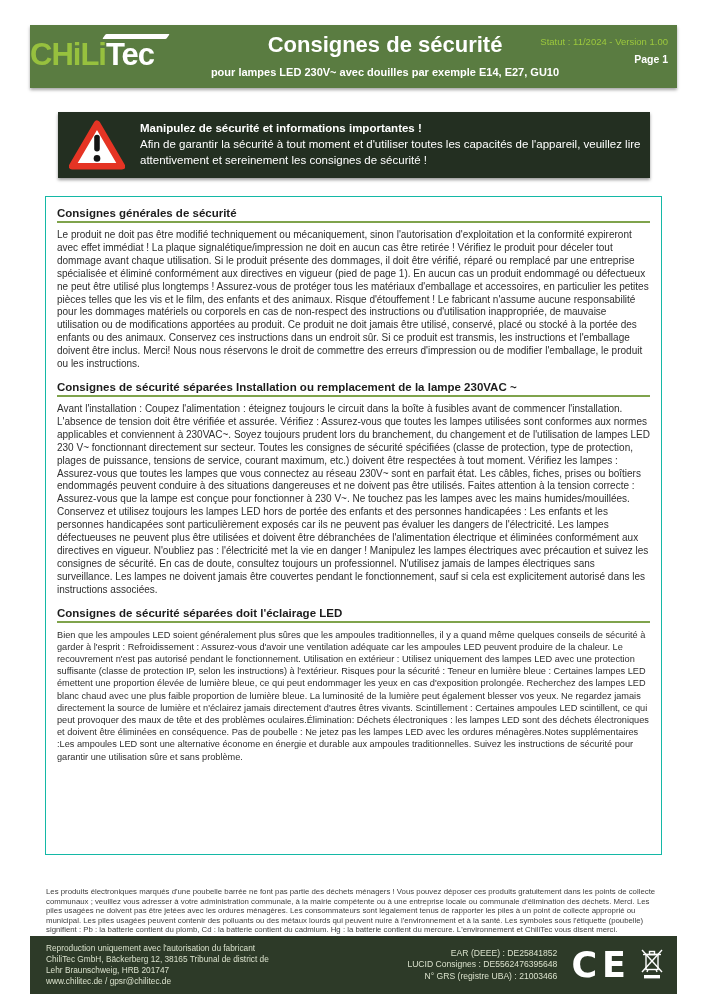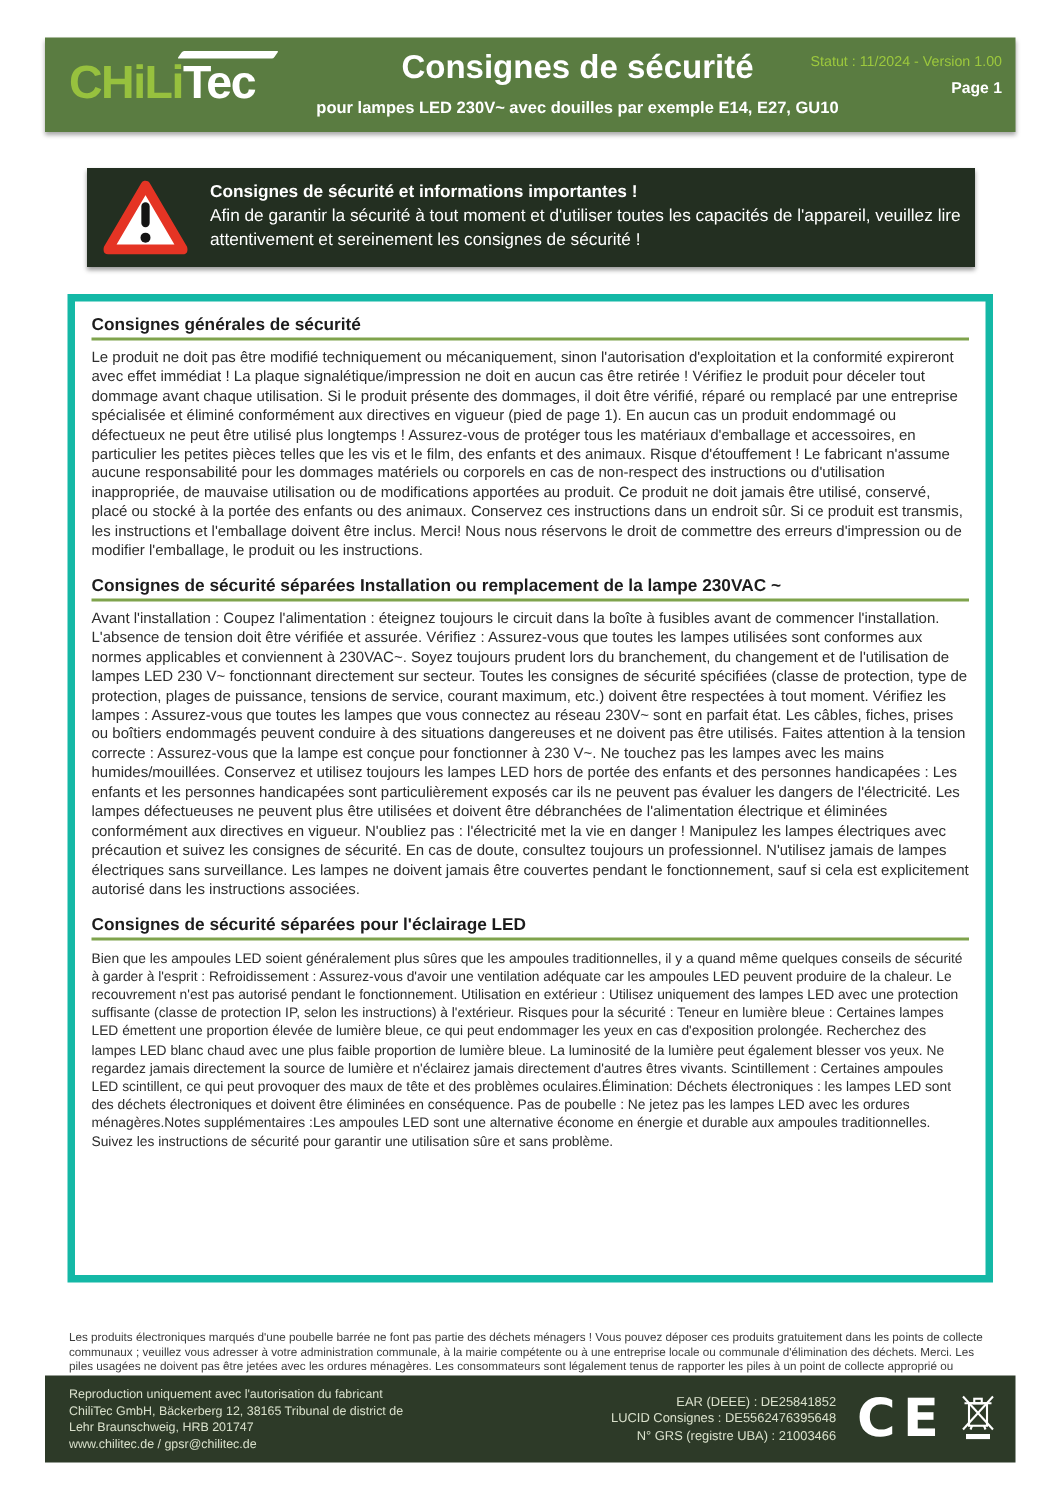--- a/index.html
+++ b/index.html
@@ -7,21 +7,21 @@
     width:707px;height:1000px;position:relative;background:#ffffff;
     font-family:"Liberation Sans",sans-serif;overflow:hidden;
     -webkit-font-smoothing:antialiased;
   }
   
   .header{
     position:absolute;left:30px;top:25px;width:647px;height:63px;
     background:#5a7c41;box-shadow:0 2px 3px rgba(0,0,0,.35);
   }
   .logo{
-    position:absolute;left:16px;top:14px;font-size:31px;font-weight:800;
+    position:absolute;left:0;top:14px;font-size:31px;font-weight:800;
     letter-spacing:-1px;line-height:1;white-space:nowrap;
   }
   .logo .p1{color:#97c13e;}
   .logo .p2{color:#ffffff;position:relative;display:inline-block;}
   .logo .p2::before{
     content:"";position:absolute;top:-5px;left:-2px;width:64px;height:5px;
     background:#ffffff;transform:skew(-35deg);border-radius:1px;
   }
   .h-title{
     position:absolute;top:7px;left:160px;width:390px;text-align:center;
@@ -43,39 +43,39 @@
     background:#232f21;box-shadow:0 2px 3px rgba(0,0,0,.4);
     display:flex;align-items:center;box-sizing:border-box;
   }
   .warning .tri{flex:0 0 auto;margin:0 15px 0 11px;}
   .warning-text{color:#ffffff;padding-right:8px;}
   .warning-heading{font-size:11.5px;font-weight:700;margin-bottom:3px;}
   .warning-body{font-size:11.5px;line-height:1.32;font-weight:400;}
   
   .content{
     position:absolute;left:45px;top:196px;width:617px;height:659px;
-    border:5px solid #14b8a6;background:#ffffff;box-sizing:border-box;
+    border:1px solid #14b8a6;background:#ffffff;box-sizing:border-box;
     padding:10px 11px 0 11px;overflow:hidden;
   }
   .section h2{
     font-size:11.5px;font-weight:700;color:#1c1c1c;margin:0 0 2px 0;
   }
   .section .rule{height:2px;background:#7fa34c;margin:2px 0 6px 0;}
   .section p{
     margin:0 0 10px 0;font-size:10px;line-height:12.9px;color:#2e2e2e;
   }
   .section.small p{font-size:9.2px;line-height:12.2px;}
   
   .disposal{
     position:absolute;left:46px;top:887px;width:616px;
     font-size:7.8px;line-height:9.5px;color:#3c3c3c;
   }
   
   .bottombar{
-    position:absolute;left:30px;top:917px;width:647px;height:58px;
+    position:absolute;left:30px;top:936px;width:647px;height:58px;
     background:#2d3a28;box-sizing:border-box;color:#d9e0cb;
     display:flex;align-items:center;padding:0 12px 0 16px;
   }
   .fb-left{font-size:8.3px;line-height:11px;}
   .fb-right{margin-left:auto;text-align:right;font-size:8.6px;line-height:11.5px;}
   .fb-marks{display:flex;align-items:center;margin-left:14px;}
   .fb-ce{
     font-family:"DejaVu Sans",sans-serif;font-size:35px;font-weight:700;
     color:#ffffff;letter-spacing:5px;line-height:1;margin-right:8px;
   }
@@ -94,41 +94,41 @@
   <div class="h-page">Page 1</div>
 </div>
 
 <div class="warning">
   <svg class="tri" width="56" height="50" viewBox="0 0 60 54">
     <polygon points="30,4 57,50 3,50" fill="#ffffff" stroke="#e53424" stroke-width="7" stroke-linejoin="round"></polygon>
     <rect x="27" y="16" width="6" height="18" rx="3" fill="#141414"></rect>
     <circle cx="30" cy="41.5" r="3.6" fill="#141414"></circle>
   </svg>
   <div class="warning-text">
-    <div class="warning-heading">Consignes de sécurité et informations importantes !</div>
+    <div class="warning-heading">Manipulez de sécurité et informations importantes !</div>
     <div class="warning-body">Afin de garantir la sécurité à tout moment et d'utiliser toutes les capacités de l'appareil, veuillez lire attentivement et sereinement les consignes de sécurité !</div>
   </div>
 </div>
 
 <div class="content">
 
   <div class="section">
     <h2>Consignes générales de sécurité</h2>
     <div class="rule"></div>
     <p>Le produit ne doit pas être modifié techniquement ou mécaniquement, sinon l'autorisation d'exploitation et la conformité expireront avec effet immédiat ! La plaque signalétique/impression ne doit en aucun cas être retirée ! Vérifiez le produit pour déceler tout dommage avant chaque utilisation. Si le produit présente des dommages, il doit être vérifié, réparé ou remplacé par une entreprise spécialisée et éliminé conformément aux directives en vigueur (pied de page 1). En aucun cas un produit endommagé ou défectueux ne peut être utilisé plus longtemps ! Assurez-vous de protéger tous les matériaux d'emballage et accessoires, en particulier les petites pièces telles que les vis et le film, des enfants et des animaux. Risque d'étouffement ! Le fabricant n'assume aucune responsabilité pour les dommages matériels ou corporels en cas de non-respect des instructions ou d'utilisation inappropriée, de mauvaise utilisation ou de modifications apportées au produit. Ce produit ne doit jamais être utilisé, conservé, placé ou stocké à la portée des enfants ou des animaux. Conservez ces instructions dans un endroit sûr. Si ce produit est transmis, les instructions et l'emballage doivent être inclus. Merci! Nous nous réservons le droit de commettre des erreurs d'impression ou de modifier l'emballage, le produit ou les instructions.</p>
   </div>
 
   <div class="section">
     <h2>Consignes de sécurité séparées Installation ou remplacement de la lampe 230VAC ~</h2>
     <div class="rule"></div>
     <p>Avant l'installation : Coupez l'alimentation : éteignez toujours le circuit dans la boîte à fusibles avant de commencer l'installation. L'absence de tension doit être vérifiée et assurée. Vérifiez : Assurez-vous que toutes les lampes utilisées sont conformes aux normes applicables et conviennent à 230VAC~. Soyez toujours prudent lors du branchement, du changement et de l'utilisation de lampes LED 230 V~ fonctionnant directement sur secteur. Toutes les consignes de sécurité spécifiées (classe de protection, type de protection, plages de puissance, tensions de service, courant maximum, etc.) doivent être respectées à tout moment. Vérifiez les lampes : Assurez-vous que toutes les lampes que vous connectez au réseau 230V~ sont en parfait état. Les câbles, fiches, prises ou boîtiers endommagés peuvent conduire à des situations dangereuses et ne doivent pas être utilisés. Faites attention à la tension correcte : Assurez-vous que la lampe est conçue pour fonctionner à 230 V~. Ne touchez pas les lampes avec les mains humides/mouillées. Conservez et utilisez toujours les lampes LED hors de portée des enfants et des personnes handicapées : Les enfants et les personnes handicapées sont particulièrement exposés car ils ne peuvent pas évaluer les dangers de l'électricité. Les lampes défectueuses ne peuvent plus être utilisées et doivent être débranchées de l'alimentation électrique et éliminées conformément aux directives en vigueur. N'oubliez pas : l'électricité met la vie en danger ! Manipulez les lampes électriques avec précaution et suivez les consignes de sécurité. En cas de doute, consultez toujours un professionnel. N'utilisez jamais de lampes électriques sans surveillance. Les lampes ne doivent jamais être couvertes pendant le fonctionnement, sauf si cela est explicitement autorisé dans les instructions associées.</p>
   </div>
 
   <div class="section small">
-    <h2>Consignes de sécurité séparées pour l'éclairage LED</h2>
+    <h2>Consignes de sécurité séparées doit l'éclairage LED</h2>
     <div class="rule"></div>
     <p>Bien que les ampoules LED soient généralement plus sûres que les ampoules traditionnelles, il y a quand même quelques conseils de sécurité à garder à l'esprit : Refroidissement : Assurez-vous d'avoir une ventilation adéquate car les ampoules LED peuvent produire de la chaleur. Le recouvrement n'est pas autorisé pendant le fonctionnement. Utilisation en extérieur : Utilisez uniquement des lampes LED avec une protection suffisante (classe de protection IP, selon les instructions) à l'extérieur. Risques pour la sécurité : Teneur en lumière bleue : Certaines lampes LED émettent une proportion élevée de lumière bleue, ce qui peut endommager les yeux en cas d'exposition prolongée. Recherchez des lampes LED blanc chaud avec une plus faible proportion de lumière bleue. La luminosité de la lumière peut également blesser vos yeux. Ne regardez jamais directement la source de lumière et n'éclairez jamais directement d'autres êtres vivants. Scintillement : Certaines ampoules LED scintillent, ce qui peut provoquer des maux de tête et des problèmes oculaires.Élimination: Déchets électroniques : les lampes LED sont des déchets électroniques et doivent être éliminées en conséquence. Pas de poubelle : Ne jetez pas les lampes LED avec les ordures ménagères.Notes supplémentaires :Les ampoules LED sont une alternative économe en énergie et durable aux ampoules traditionnelles. Suivez les instructions de sécurité pour garantir une utilisation sûre et sans problème.</p>
   </div>
 
 </div>
 
 <div class="disposal">Les produits électroniques marqués d'une poubelle barrée ne font pas partie des déchets ménagers ! Vous pouvez déposer ces produits gratuitement dans les points de collecte communaux ; veuillez vous adresser à votre administration communale, à la mairie compétente ou à une entreprise locale ou communale d'élimination des déchets. Merci. Les piles usagées ne doivent pas être jetées avec les ordures ménagères. Les consommateurs sont légalement tenus de rapporter les piles à un point de collecte approprié ou municipal. Les piles usagées peuvent contenir des polluants ou des métaux lourds qui peuvent nuire à l'environnement et à la santé. Les symboles sous l'étiquette (poubelle) signifient : Pb : la batterie contient du plomb, Cd : la batterie contient du cadmium. Hg : la batterie contient du mercure. L'environnement et ChiliTec vous disent merci.</div>
 
 <div class="bottombar">
   <div class="fb-left">

